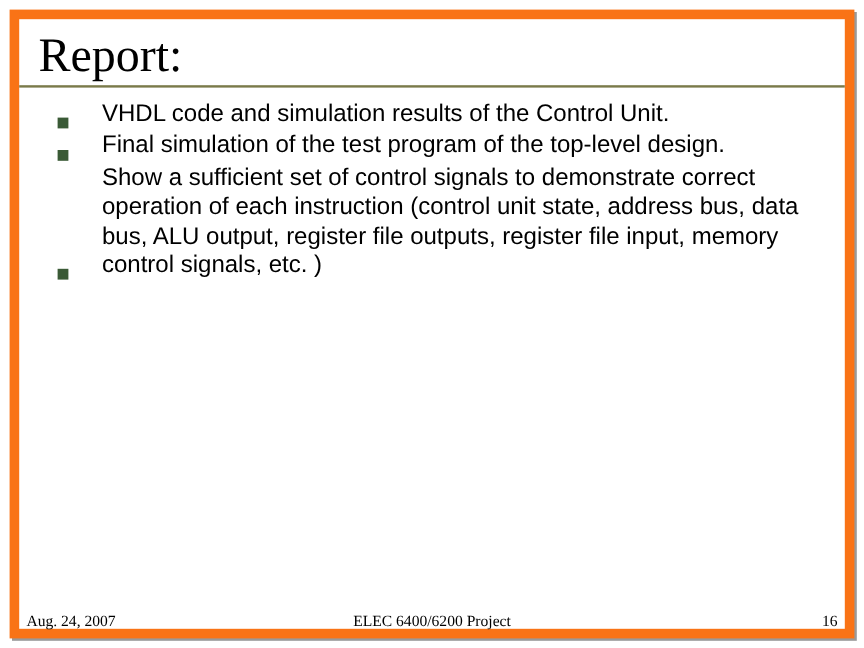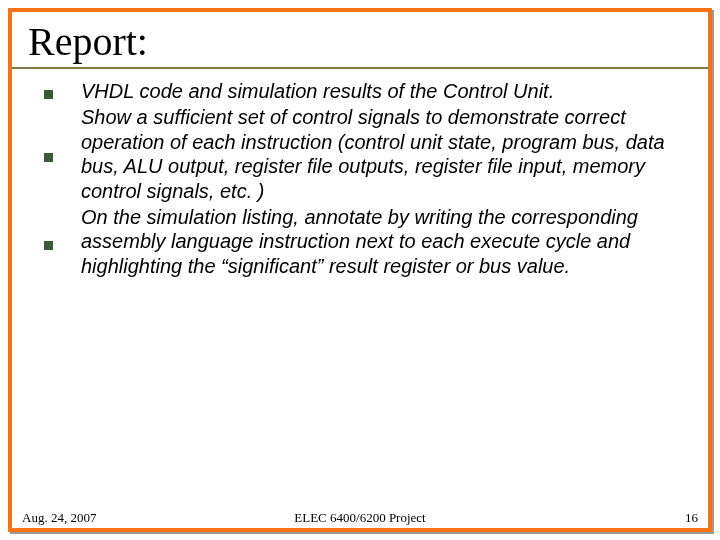--- a/index.html
+++ b/index.html
@@ -10,41 +10,40 @@
     font-family: Arial, Helvetica, sans-serif;
     position: relative;
     overflow: hidden;
   }
   .slide-frame {
     position: absolute;
     top: 8px;
     left: 8px;
     right: 8px;
     bottom: 8px;
-    border: 4px solid #f97316;
+    border: 8px solid #f97316;
     box-shadow: 2px 2px 0 #999;
   }
   .title-wrap {
     padding: 6px 16px 2px 16px;
     border-bottom: 2px solid #7a7a4a;
   }
   .title {
     font-family: "Times New Roman", Times, serif;
     font-size: 40px;
     font-weight: normal;
     color: #000;
   }
   .content {
     padding: 10px 26px 0 26px;
   }
   .bullet-item {
     display: flex;
-    align-items: center;
+    align-items: flex-end;
     margin-bottom: 2px;
-    font-style: italic;
   }
   .bullet {
     width: 9px;
     height: 9px;
     background: #3a5a36;
     margin-top: 7px;
     margin-right: 28px;
     margin-left: 6px;
     flex-shrink: 0;
   }
@@ -81,25 +80,25 @@
   <div class="title-wrap">
     <h1 class="title">Report:</h1>
   </div>
   <div class="content">
     <div class="bullet-item">
       <div class="bullet"></div>
       <div class="bullet-text">VHDL code and simulation results of the Control Unit.</div>
     </div>
     <div class="bullet-item">
       <div class="bullet"></div>
-      <div class="bullet-text">Show a sufficient set of control signals to demonstrate correct operation of each instruction (control unit state, program bus, data bus, ALU output, register file outputs, register file input, memory control signals, etc. )</div>
+      <div class="bullet-text">Final simulation of the test program of the top-level design.</div>
     </div>
     <div class="bullet-item">
       <div class="bullet"></div>
-      <div class="bullet-text">On the simulation listing, annotate by writing the corresponding assembly language instruction next to each execute cycle and highlighting the “significant” result register or bus value.</div>
+      <div class="bullet-text">Show a sufficient set of control signals to demonstrate correct operation of each instruction (control unit state, address bus, data bus, ALU output, register file outputs, register file input, memory control signals, etc. )</div>
     </div>
   </div>
 </div>
 
 <div class="footer">
   <span class="footer-left">Aug. 24, 2007</span>
   <span class="footer-center">ELEC 6400/6200 Project</span>
   <span class="footer-right">16</span>
 </div>
 

